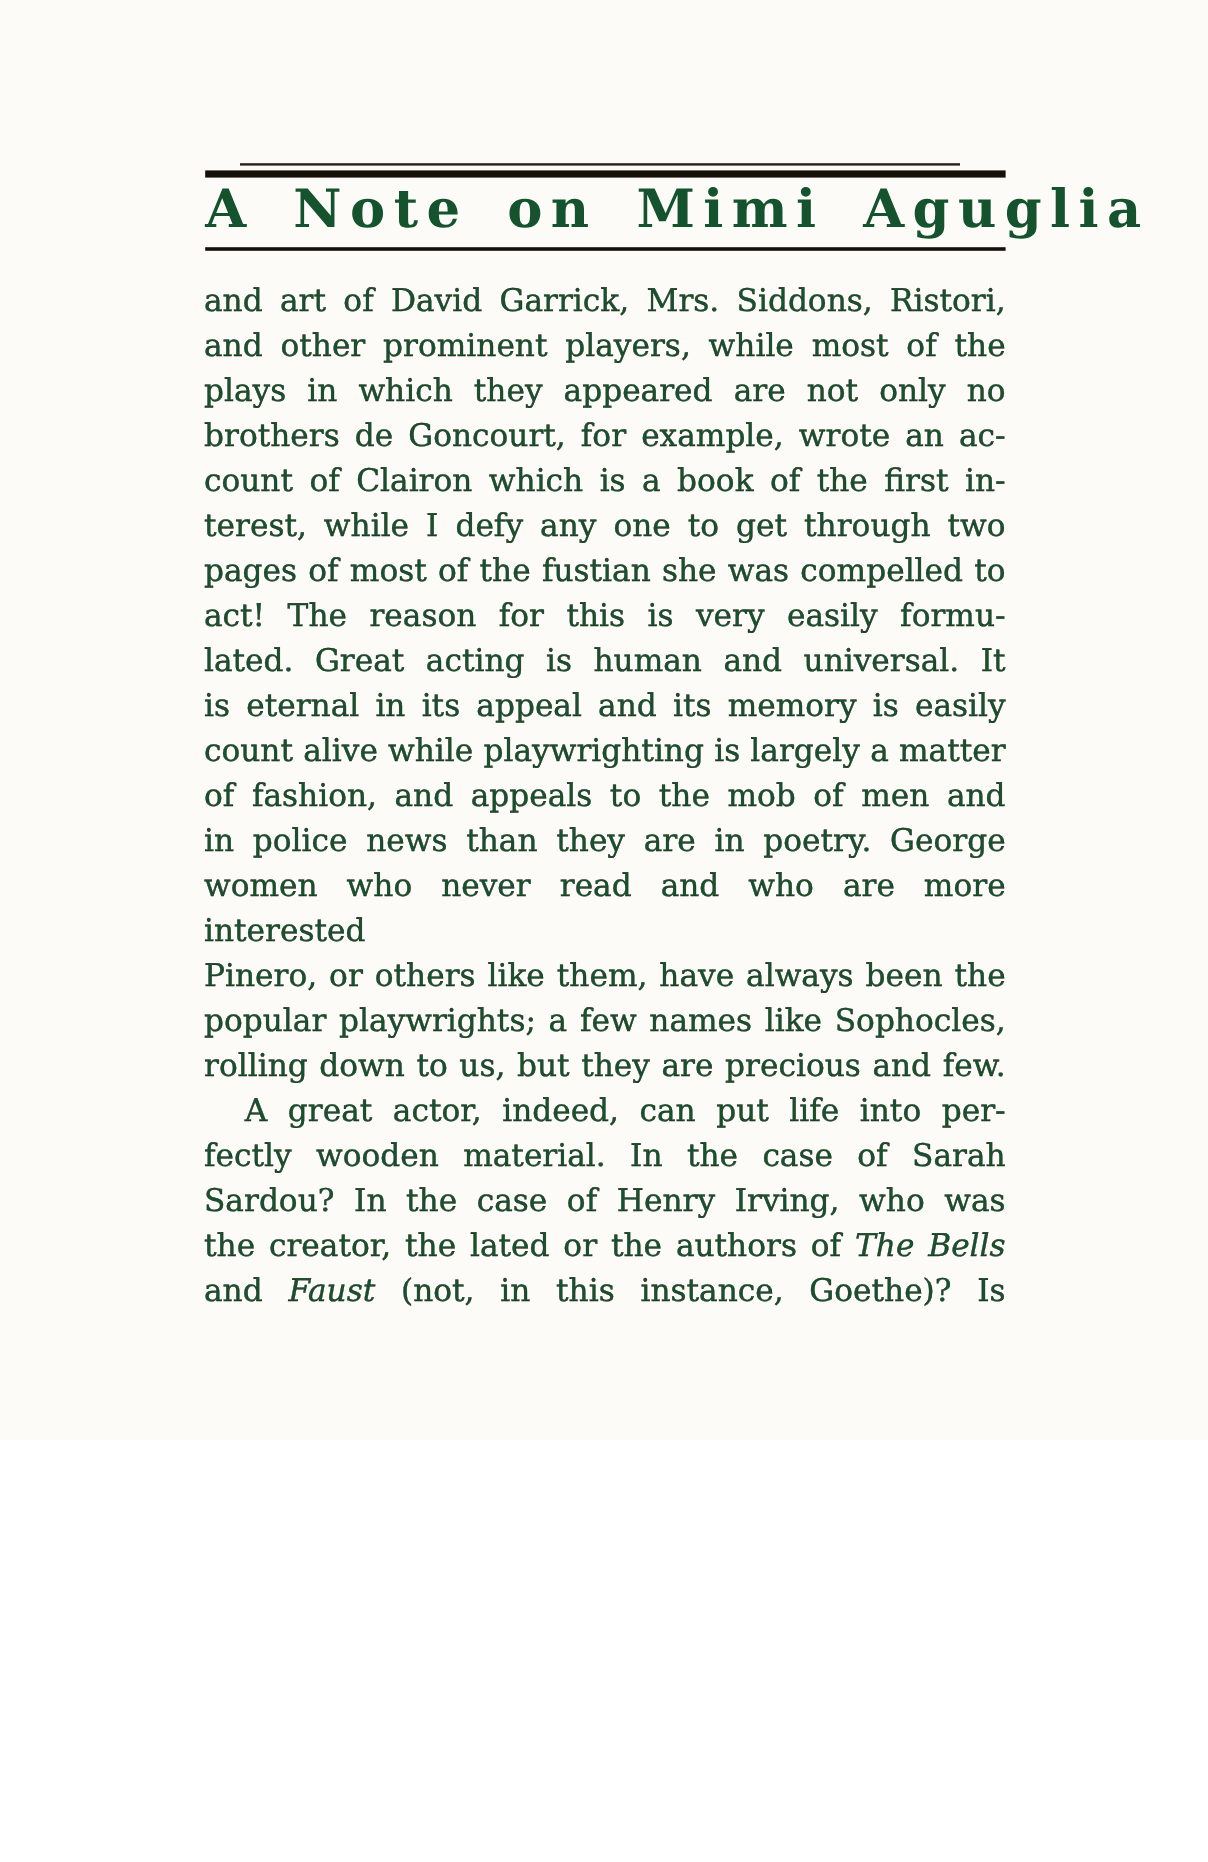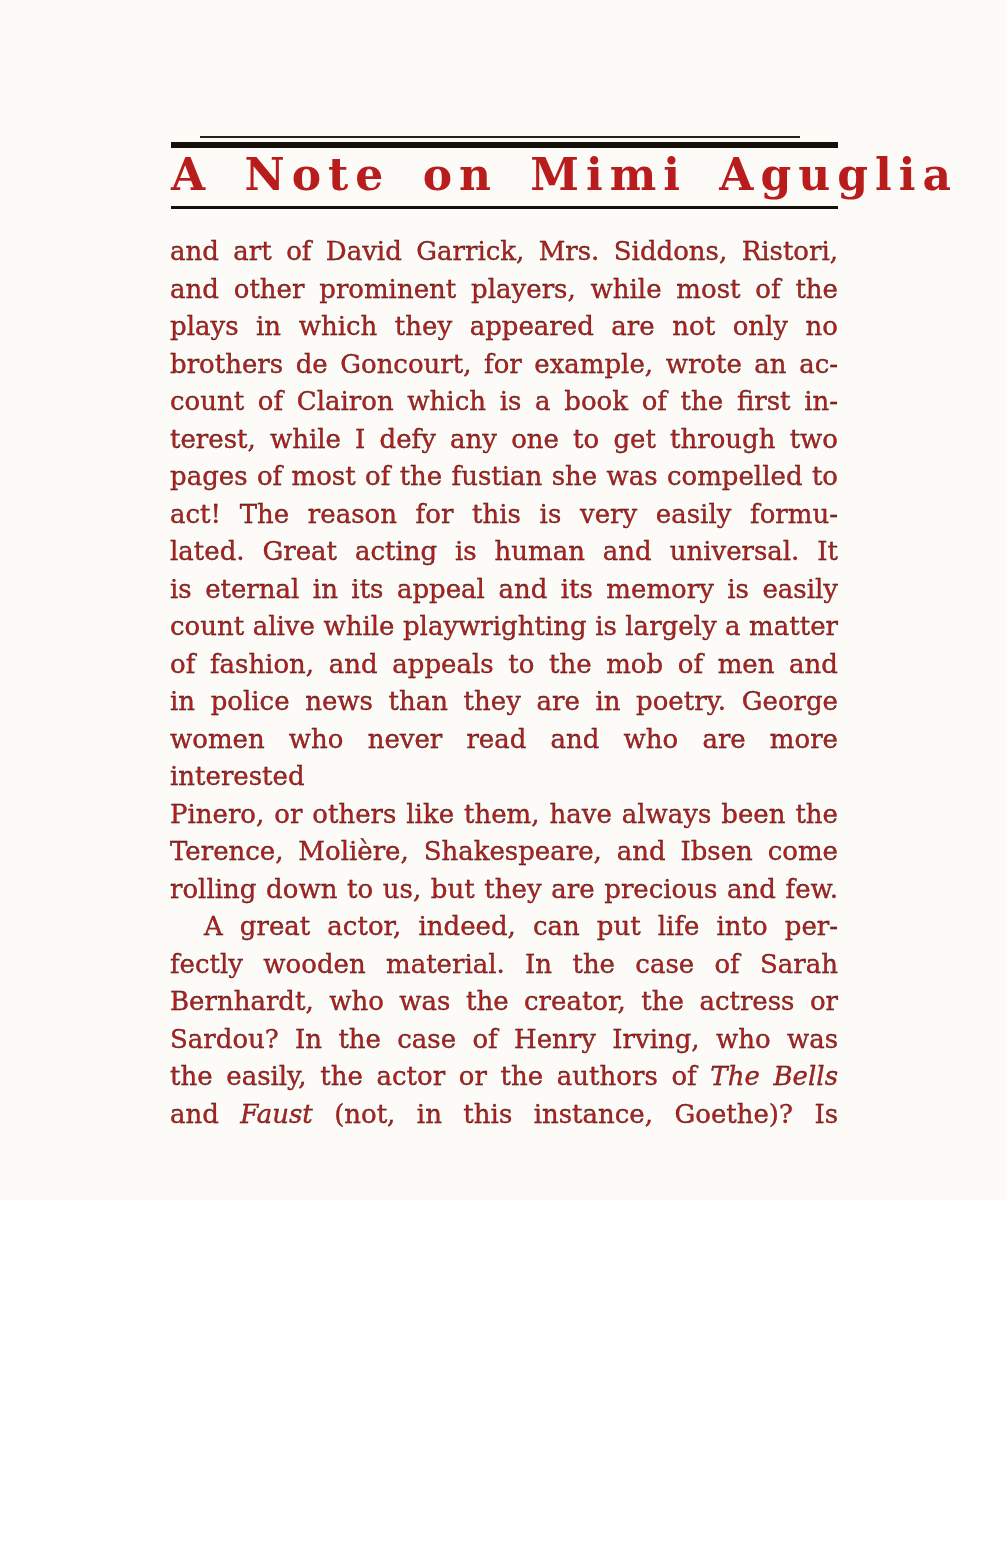--- a/index.html
+++ b/index.html
@@ -2,21 +2,21 @@
 <html><head>
 <meta charset="utf-8">
 <style>
   html, body { margin: 0; padding: 0; background: #ffffff; }
   .page {
     position: relative;
     width: 1007px;
     height: 1200px;
     background: #fcfbf7;
     font-family: "DejaVu Serif", serif;
-    color: #b91c1c;
+    color: #14532d;
     overflow: hidden;
   }
   .rule {
     position: absolute;
     left: 171px;
     width: 667px;
     background: #16100a;
   }
   .rule-top    { top: 142px; height: 6px; }
   .rule-top-thin { top: 136px; height: 2px; left: 200px; width: 600px; background:#2a2018; }
@@ -91,30 +91,29 @@
       <div class="line">terest, while I defy any one to get through two</div>
       <div class="line">pages of most of the fustian she was compelled to</div>
       <div class="line">act! The reason for this is very easily formu-</div>
       <div class="line">lated. Great acting is human and universal. It</div>
       <div class="line">is eternal in its appeal and its memory is easily</div>
       <div class="line">count alive while playwrighting is largely a matter</div>
       <div class="line">of fashion, and appeals to the mob of men and</div>
       <div class="line">in police news than they are in poetry. George</div>
       <div class="line">women who never read and who are more interested</div>
       <div class="line">Pinero, or others like them, have always been the</div>
-      <div class="line">Terence, Molière, Shakespeare, and Ibsen come</div>
+      <div class="line">popular playwrights; a few names like Sophocles,</div>
       <div class="line">rolling down to us, but they are precious and few.</div>
     </div>
 
     <div>
       <div class="line indent">A great actor, indeed, can put life into per-</div>
       <div class="line">fectly wooden material. In the case of Sarah</div>
-      <div class="line">Bernhardt, who was the creator, the actress or</div>
       <div class="line">Sardou? In the case of Henry Irving, who was</div>
-      <div class="line"><span>the easily, the actor or the authors of </span><span class="it">The Bells</span></div>
+      <div class="line"><span>the creator, the lated or the authors of </span><span class="it">The Bells</span></div>
       <div class="line"><span>and </span><span class="it">Faust</span><span> (not, in this instance, Goethe)? Is</span></div>
     </div>
 
   </div>
 
   <div class="folio">[ 302 ]</div>
 
   <div class="speck"></div>
 
 </div>

